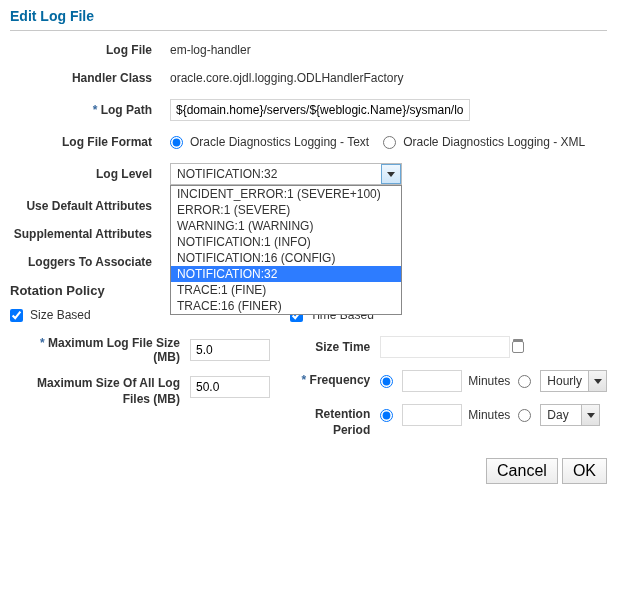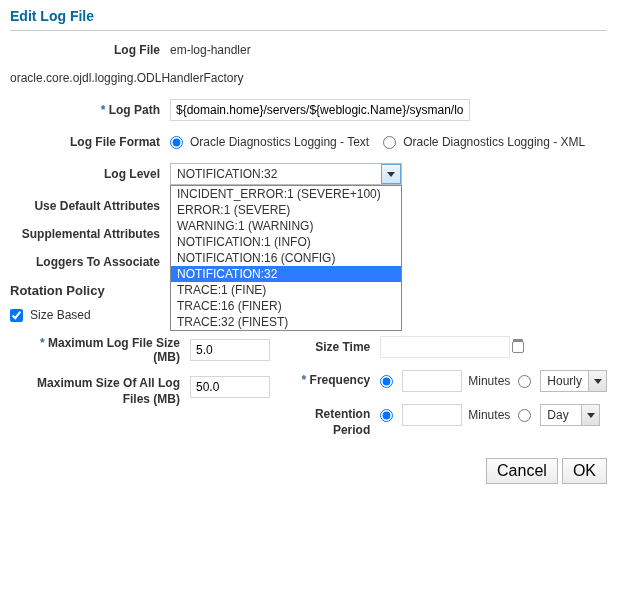--- a/index.html
+++ b/index.html
@@ -24,21 +24,21 @@
     margin-bottom: 12px;
   }
   .form-row {
     display: flex;
     align-items: center;
     margin-bottom: 14px;
   }
   .label-col {
     width: 160px;
     text-align: right;
-    padding-right: 10px;
+    padding-right: 18px;
     font-weight: bold;
     color: #333;
     font-size: 12px;
   }
   .value-col {
     flex: 1;
     display: flex;
     align-items: center;
     gap: 4px;
     font-weight: normal;
@@ -238,20 +238,21 @@
 
 <div class="title">Edit Log File</div>
 <div class="hr"></div>
 
 <div class="form-row">
   <div class="label-col">Log File</div>
   <div class="value-col">em-log-handler</div>
 </div>
 
 <div class="form-row">
+  <div class="label-col">Handler Class</div>
   <div class="value-col">oracle.core.ojdl.logging.ODLHandlerFactory</div>
 </div>
 
 <div class="form-row">
   <div class="label-col req">Log Path</div>
   <div class="value-col">
     <input type="text" style="width: 300px;" value="${domain.home}/servers/${weblogic.Name}/sysman/log/emoms.log">
   </div>
 </div>
 
@@ -281,21 +282,20 @@
       </div>
       <div class="dropdown-list">
         <div class="opt">INCIDENT_ERROR:1 (SEVERE+100)</div>
         <div class="opt">ERROR:1 (SEVERE)</div>
         <div class="opt">WARNING:1 (WARNING)</div>
         <div class="opt">NOTIFICATION:1 (INFO)</div>
         <div class="opt">NOTIFICATION:16 (CONFIG)</div>
         <div class="opt selected">NOTIFICATION:32</div>
         <div class="opt">TRACE:1 (FINE)</div>
         <div class="opt">TRACE:16 (FINER)</div>
-        <div class="opt">TRACE:32 (FINEST)</div>
       </div>
     </div>
   </div>
 </div>
 
 <div class="form-row">
   <div class="label-col">Use Default Attributes</div>
   <div class="value-col"></div>
 </div>
 

